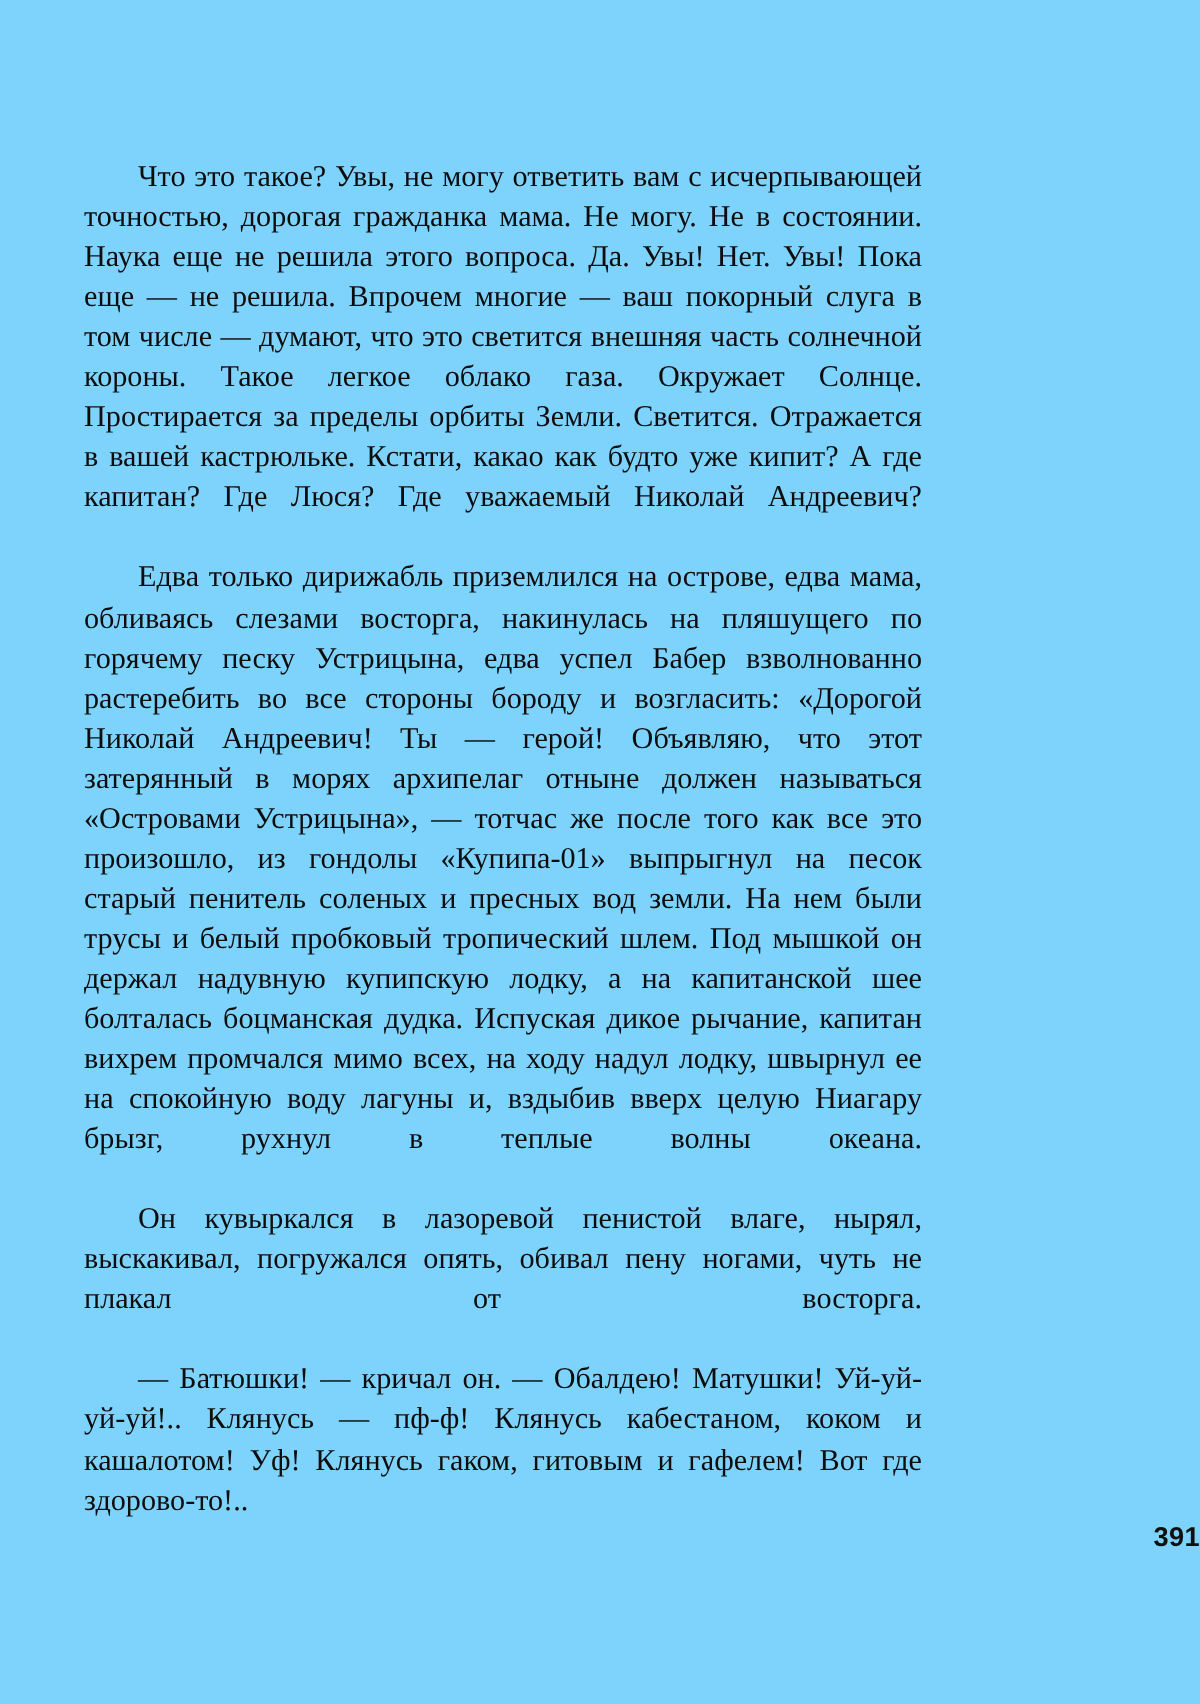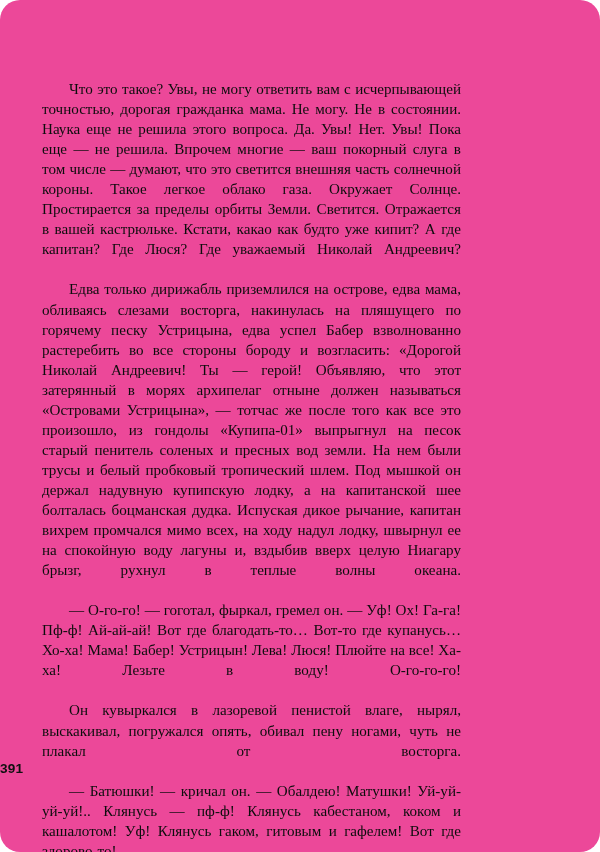--- a/index.html
+++ b/index.html
@@ -7,24 +7,23 @@
     margin: 0;
     padding: 0;
     background: #ffffff;
   }
 
   .page {
     position: relative;
     width: 600px;
     height: 852px;
     margin: 0 auto;
-    background: #ec4899;
+    background: #7dd3fc;
     overflow: hidden;
     box-sizing: border-box;
-    border-radius: 20px;
   }
 
   .text-column {
     position: absolute;
     left: 42px;
     top: 79px;
     width: 419px;
     font-family: "Liberation Serif", "DejaVu Serif", serif;
     font-size: 15.1px;
     line-height: 20.05px;
@@ -47,37 +46,36 @@
     content: "";
     display: inline-block;
     width: 100%;
   }
 
   .page-number {
     position: absolute;
     left: 0;
     right: 0;
     top: 761px;
-    text-align: left;
+    text-align: right;
     font-family: "Liberation Sans", "DejaVu Sans", sans-serif;
     font-size: 13.6px;
     font-weight: bold;
     color: #101010;
     letter-spacing: 0.2px;
   }
 </style>
 </head>
 <body>
 
 <div class="page">
 
   <div class="text-column">
     <p class="para">Что это такое? Увы, не могу ответить вам с исчерпывающей точностью, дорогая гражданка мама. Не могу. Не в состоянии. Наука еще не решила этого вопроса. Да. Увы! Нет. Увы! Пока еще — не решила. Впрочем многие — ваш покорный слуга в том числе — думают, что это светится внешняя часть солнечной короны. Такое легкое облако газа. Окружает Солнце. Простирается за пределы орбиты Земли. Светится. Отражается в вашей кастрюльке. Кстати, какао как будто уже кипит? А где капитан? Где Люся? Где уважаемый Николай Андреевич?</p>
     <p class="para">Едва только дирижабль приземлился на острове, едва мама, обливаясь слезами восторга, накинулась на пляшущего по горячему песку Устрицына, едва успел Бабер взволнованно растеребить во все стороны бороду и возгласить: «Дорогой Николай Андреевич! Ты — герой! Объявляю, что этот затерянный в морях архипелаг отныне должен называться «Островами Устрицына», — тотчас же после того как все это произошло, из гондолы «Купипа-01» выпрыгнул на песок старый пенитель соленых и пресных вод земли. На нем были трусы и белый пробковый тропический шлем. Под мышкой он держал надувную купипскую лодку, а на капитанской шее болталась боцманская дудка. Испуская дикое рычание, капитан вихрем промчался мимо всех, на ходу надул лодку, швырнул ее на спокойную воду лагуны и, вздыбив вверх целую Ниагару брызг, рухнул в теплые волны океана.</p>
-    <p class="para">— О-го-го! — гоготал, фыркал, гремел он. — Уф! Ох! Га-га! Пф-ф! Ай-ай-ай! Вот где благодать-то… Вот-то где купанусь… Хо-ха! Мама! Бабер! Устрицын! Лева! Люся! Плюйте на все! Ха-ха! Лезьте в воду! О-го-го-го!</p>
     <p class="para">Он кувыркался в лазоревой пенистой влаге, нырял, выскакивал, погружался опять, обивал пену ногами, чуть не плакал от восторга.</p>
     <p class="para">— Батюшки! — кричал он. — Обалдею! Матушки! Уй-уй-уй-уй!.. Клянусь — пф-ф! Клянусь кабестаном, коком и кашалотом! Уф! Клянусь гаком, гитовым и гафелем! Вот где здорово-то!..</p>
 
   </div>
 
   <div class="page-number">391</div>
 
 </div>
 
 </body></html>

